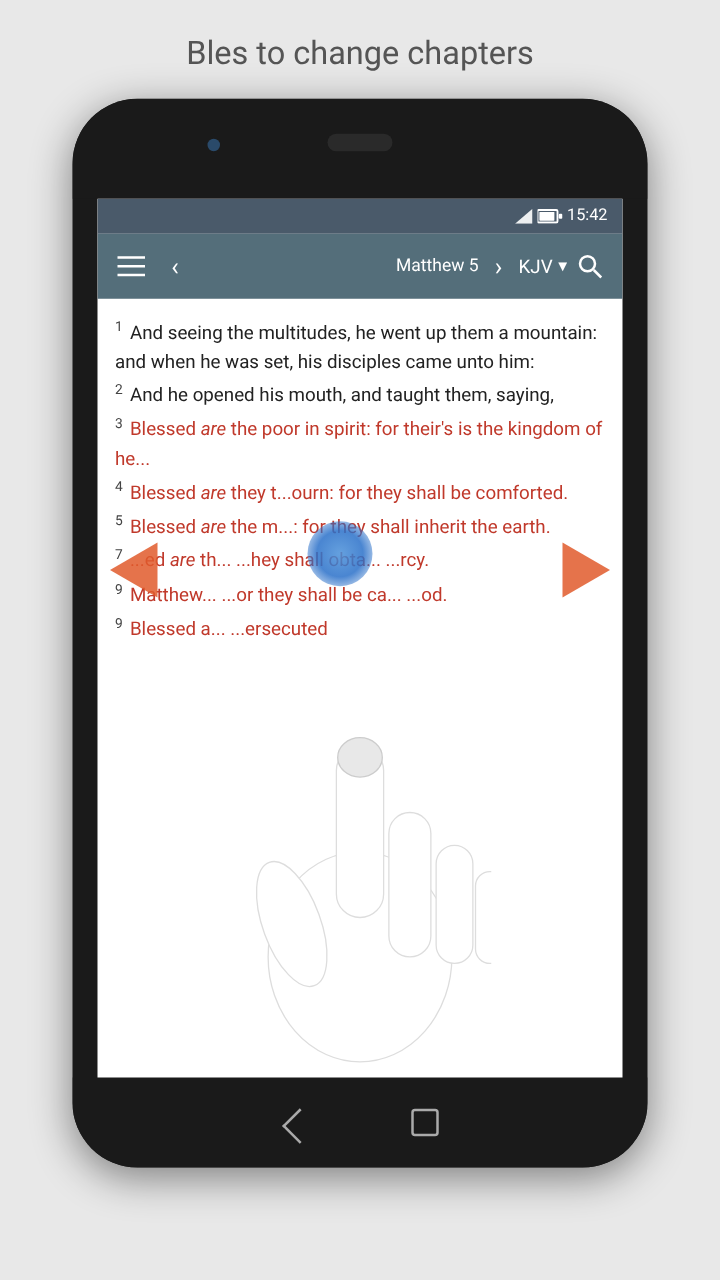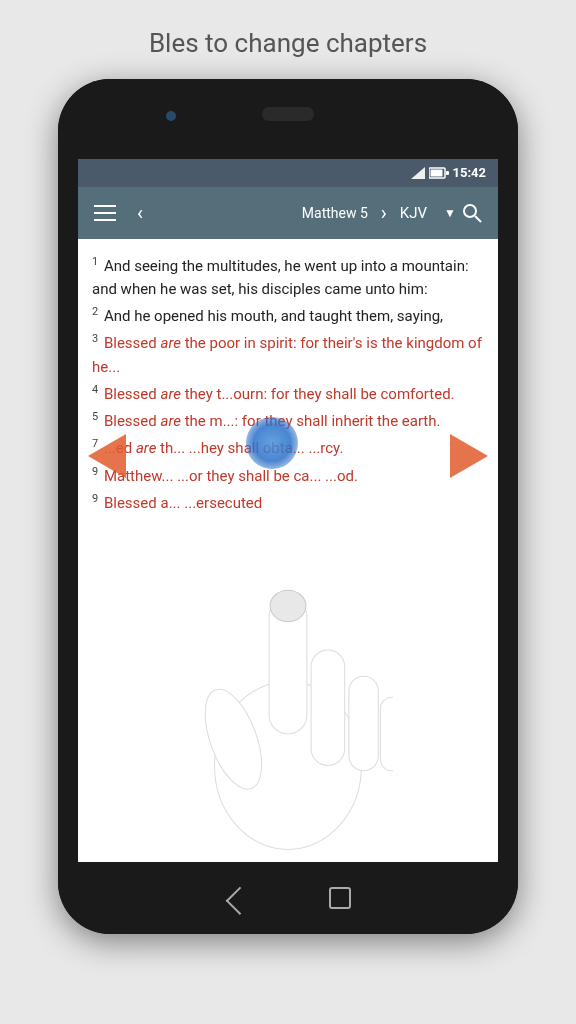--- a/index.html
+++ b/index.html
@@ -97,21 +97,21 @@
       display: flex;
       align-items: center;
       justify-content: flex-end;
       padding: 0 12px;
       flex-shrink: 0;
     }
 
     .status-time {
       color: #fff;
       font-size: 13px;
-      font-weight: 700;
+      font-weight: 400;
     }
 
     .status-icons {
       display: flex;
       align-items: center;
       gap: 4px;
       margin-right: 4px;
     }
 
     
@@ -158,21 +158,21 @@
       flex: 1;
       text-align: right;
       color: #fff;
       font-size: 14px;
       font-weight: 400;
     }
 
     .version-selector {
       display: flex;
       align-items: center;
-      gap: 17px;
+      gap: 2px;
       color: #fff;
       font-size: 15px;
       cursor: pointer;
     }
 
     .search-btn {
       width: 32px;
       height: 32px;
       display: flex;
       align-items: center;
@@ -346,21 +346,21 @@
           <svg width="20" height="20" viewBox="0 0 20 20">
             <circle cx="8" cy="8" r="6" fill="none" stroke="white" stroke-width="2"></circle>
             <line x1="13" y1="13" x2="19" y2="19" stroke="white" stroke-width="2"></line>
           </svg>
         </div>
       </div>
 
       <div class="bible-content">
         <div class="verse-block">
           <span class="verse-num">1</span>
-          <span> And seeing the multitudes, he went up into a mountain: and when he was set, his disciples came unto him:</span>
+          <span> And seeing the multitudes, he went up them a mountain: and when he was set, his disciples came unto him:</span>
         </div>
         <div class="verse-block">
           <span class="verse-num">2</span>
           <span> And he opened his mouth, and taught them, saying,</span>
         </div>
         <div class="verse-block">
           <span class="verse-num">3</span>
           <span class="verse-text-red"> Blessed <em>are</em> the poor in spirit: for their's is the kingdom of he...</span>
         </div>
         <div class="verse-block">

